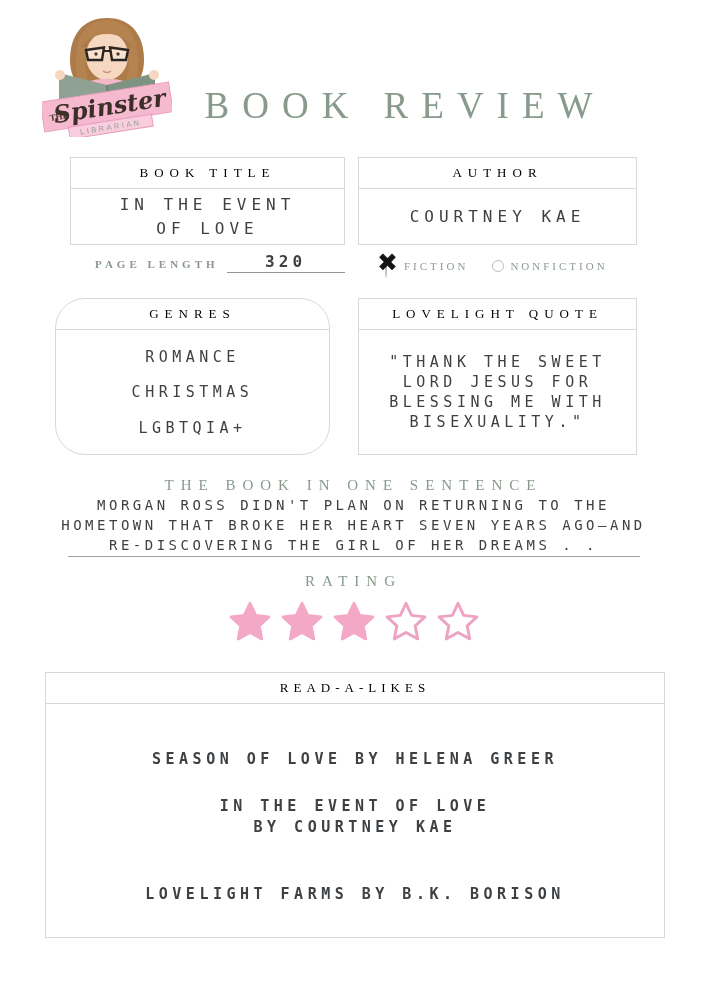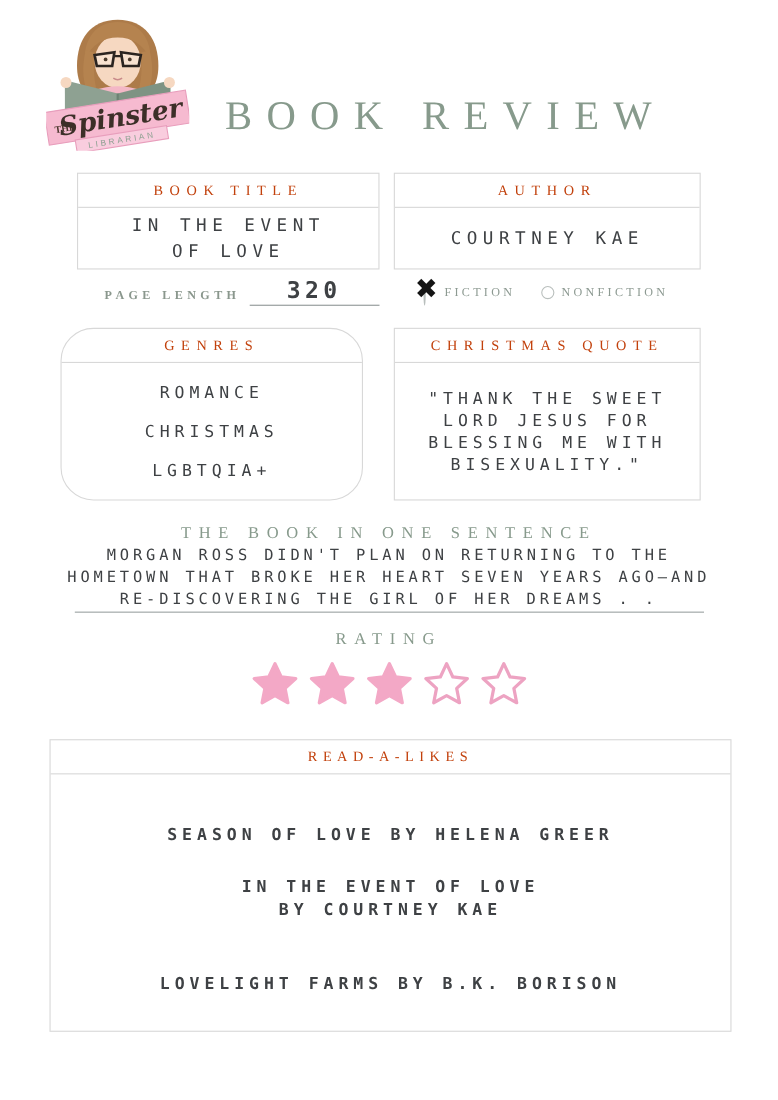--- a/index.html
+++ b/index.html
@@ -10,42 +10,42 @@
 
   
   .main-title{position:absolute;left:190px;top:84px;width:430px;text-align:center;
               font-size:37px;letter-spacing:13px;color:#879a8c;font-weight:400;}
 
   .logo{position:absolute;left:42px;top:12px;width:130px;height:125px;}
 
   
   .field-box{position:absolute;border:1px solid #d8d8d8;background:#fff;box-sizing:border-box;}
   .box-header{height:30px;line-height:30px;text-align:center;border-bottom:1px solid #d8d8d8;
-              font-size:13px;letter-spacing:6px;color:#c2410c;}
+              font-size:13px;letter-spacing:6px;color:#000000;}
   .box-body{position:absolute;left:0;right:0;top:31px;bottom:0;display:flex;
             align-items:center;justify-content:center;text-align:center;}
 
   .box-title{left:70px;top:157px;width:275px;height:88px;}
   .box-author{left:358px;top:157px;width:279px;height:88px;}
   .box-genres{left:55px;top:298px;width:275px;height:157px;border-radius:30px;}
   .box-quote{left:358px;top:298px;width:279px;height:157px;}
   .box-readalikes{left:45px;top:672px;width:620px;height:266px;}
 
   .value-lg{font-size:16px;letter-spacing:5px;line-height:24px;}
   .value-md{font-size:15px;letter-spacing:4.5px;line-height:20px;}
 
   .genres-list{position:absolute;left:0;right:0;top:31px;bottom:0;display:flex;
                flex-direction:column;justify-content:space-evenly;align-items:center;}
   .genre-item{font-size:15px;letter-spacing:4.5px;}
 
   
   .page-length{position:absolute;left:95px;top:252px;display:flex;align-items:flex-end;font-weight:bold;}
   .pl-label{font-size:11px;letter-spacing:4px;color:#8a978d;padding-bottom:3px;}
   .pl-line{width:118px;margin-left:8px;border-bottom:1px solid #8e9696;text-align:center;
-           font-size:21px;letter-spacing:4px;padding-bottom:1px;}
+           font-size:16px;letter-spacing:4px;padding-bottom:1px;}
 
   
   .category-row{position:absolute;left:385px;top:252px;height:28px;display:flex;align-items:center;}
   .cat-circle{width:12px;height:12px;border:1px solid #b9bfbd;border-radius:50%;
               box-sizing:border-box;background:#fff;}
   .cat-check{position:relative;width:13px;height:13px;}
   .cat-x{position:absolute;left:-8px;top:-10px;font-family:"DejaVu Sans",sans-serif;
          font-size:25px;line-height:1;color:#141414;}
   .cat-label{font-size:11px;letter-spacing:3px;color:#8d9a92;margin-left:6px;}
   .cat-gap{width:24px;}
@@ -147,21 +147,21 @@
   <div class="field-box box-genres">
     <div class="box-header">GENRES</div>
     <div class="genres-list">
       <div class="genre-item hand">ROMANCE</div>
       <div class="genre-item hand">CHRISTMAS</div>
       <div class="genre-item hand">LGBTQIA+</div>
     </div>
   </div>
 
   <div class="field-box box-quote">
-    <div class="box-header">CHRISTMAS QUOTE</div>
+    <div class="box-header">LOVELIGHT QUOTE</div>
     <div class="box-body hand value-md multiline">"THANK THE SWEET
 LORD JESUS FOR
 BLESSING ME WITH
 BISEXUALITY."</div>
   </div>
 
   <div class="section-head one-sentence-head">THE BOOK IN ONE SENTENCE</div>
   <div class="one-sentence-text hand multiline">MORGAN ROSS DIDN'T PLAN ON RETURNING TO THE
 HOMETOWN THAT BROKE HER HEART SEVEN YEARS AGO—AND
 RE-DISCOVERING THE GIRL OF HER DREAMS . .</div>

